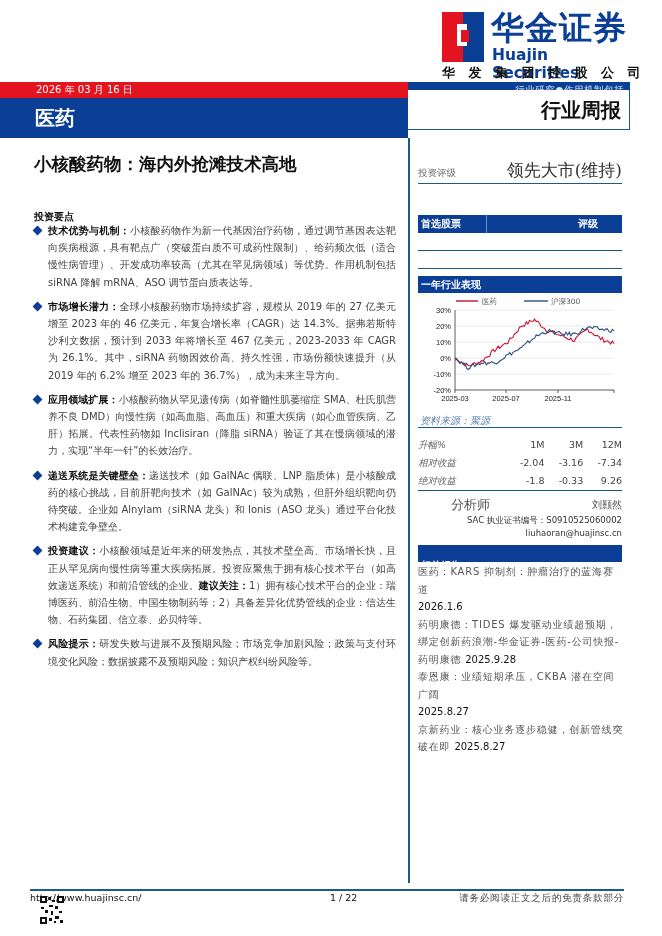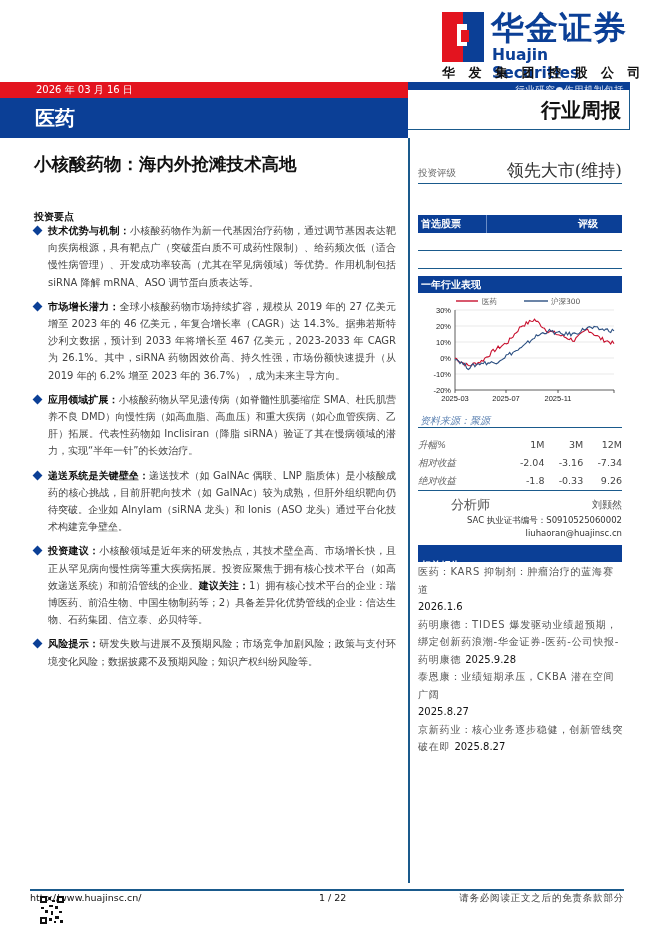--- a/index.html
+++ b/index.html
@@ -78,21 +78,21 @@
 
   .related-header { top: 545px; height: 17px; background: #0b3f96; }
   .related-header span { position: absolute; left: 3px; top: 2px; font-size: 10px; font-weight: bold; color: #fff; line-height: 13px; margin-top: 12px; }
   .related-list { position: absolute; left: 418px; top: 563px; width: 206px; }
   .related-item { font-size: 10px; line-height: 17.5px; color: #555; letter-spacing: 0.8px; }
   .related-item .d { color: #111; letter-spacing: 0; }
 
   
   .footer-line { position: absolute; left: 30px; top: 889px; width: 594px; height: 1.5px; background: #1a5a8c; }
   .footer-url { position: absolute; left: 30px; top: 892px; font-size: 9.5px; color: #111; line-height: 12px; }
-  .footer-page { position: absolute; left: 319px; top: 892px; font-size: 9.5px; color: #111; line-height: 12px; }
+  .footer-page { position: absolute; left: 330px; top: 892px; font-size: 9.5px; color: #111; line-height: 12px; }
   .footer-disc { position: absolute; right: 38px; top: 892px; font-size: 9.5px; color: #444; line-height: 12px; letter-spacing: 0.8px; }
   .qr { position: absolute; left: 40px; top: 896px; width: 24px; height: 28px; }
 </style>
 </head>
 <body>
 
 <div class="logo">
   <div class="logo-mark">
     <div class="red"></div>
       <div class="blue"></div>

